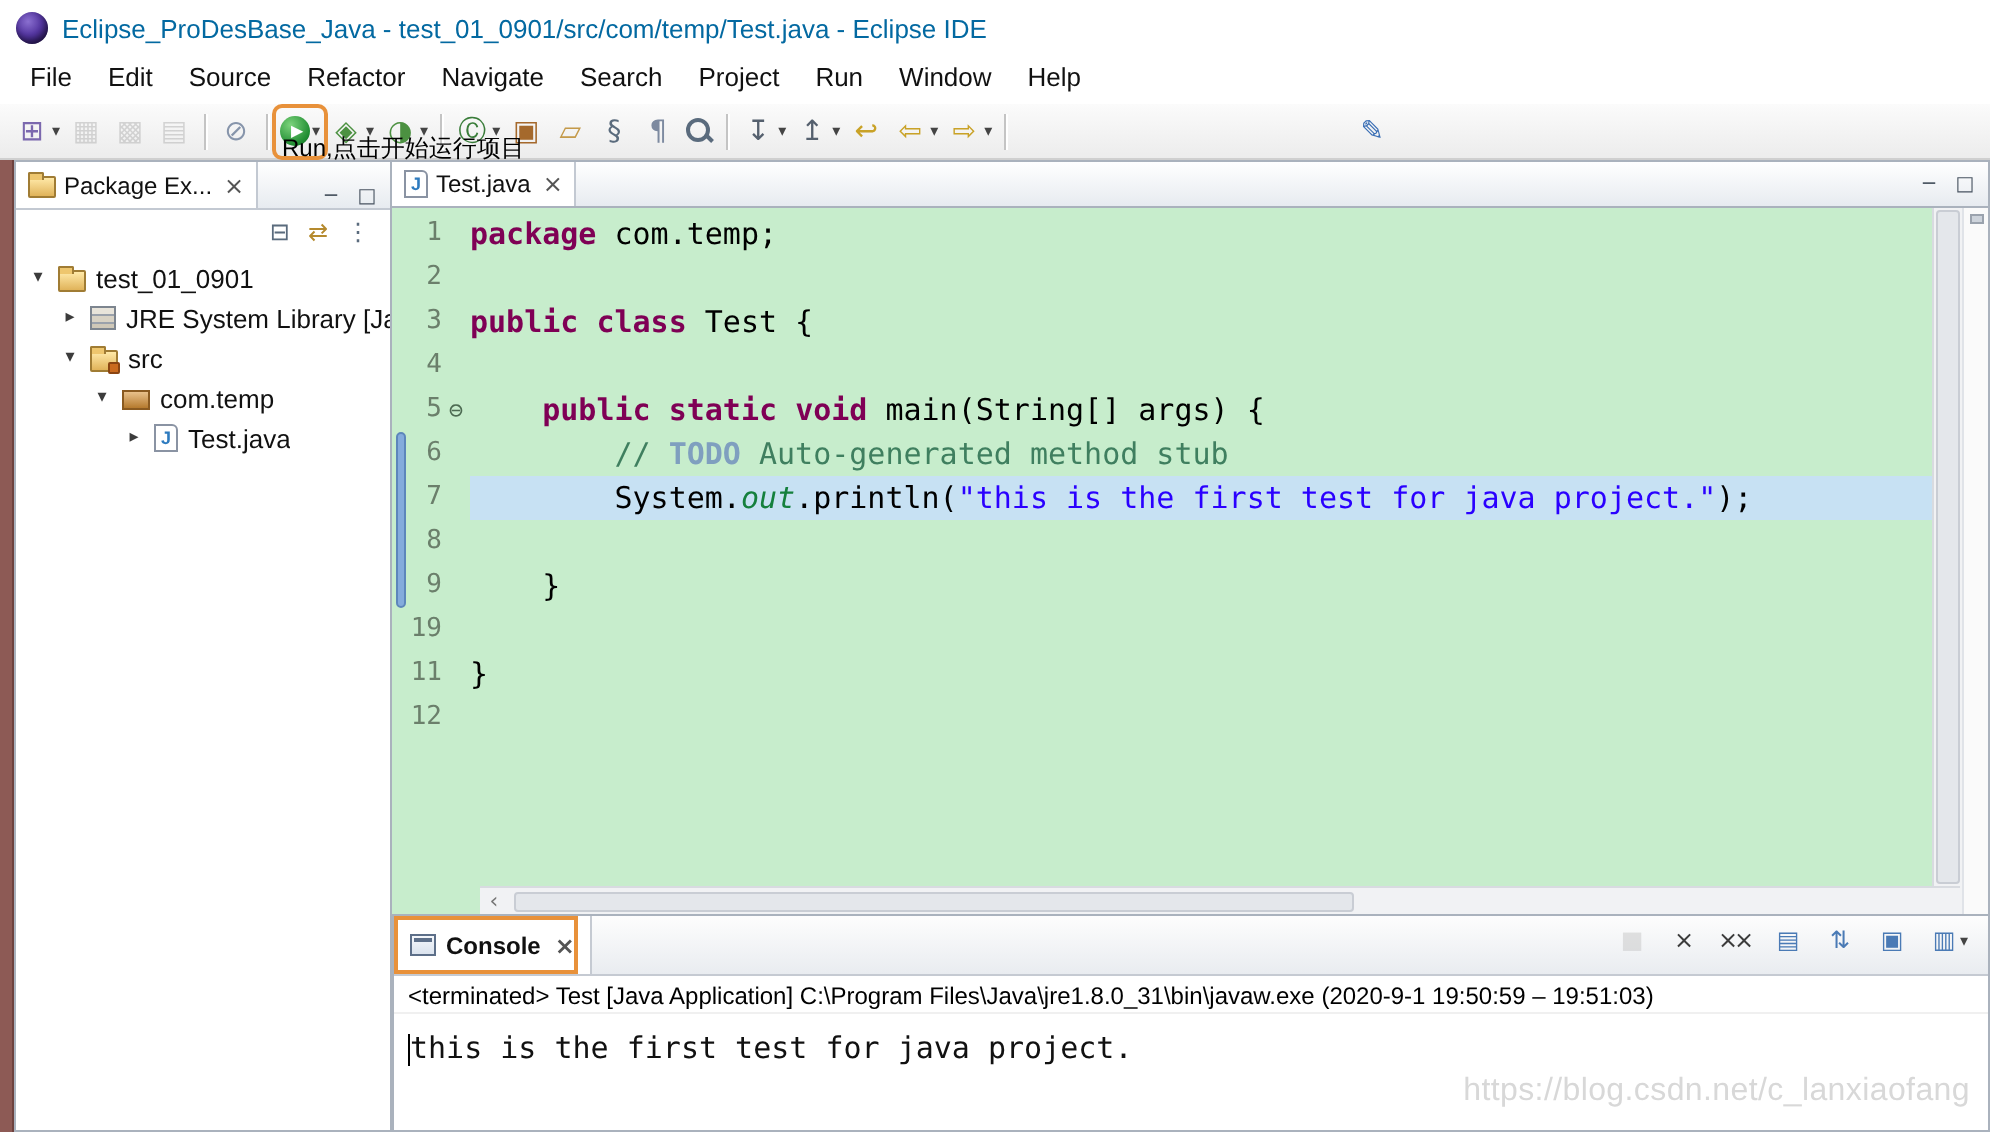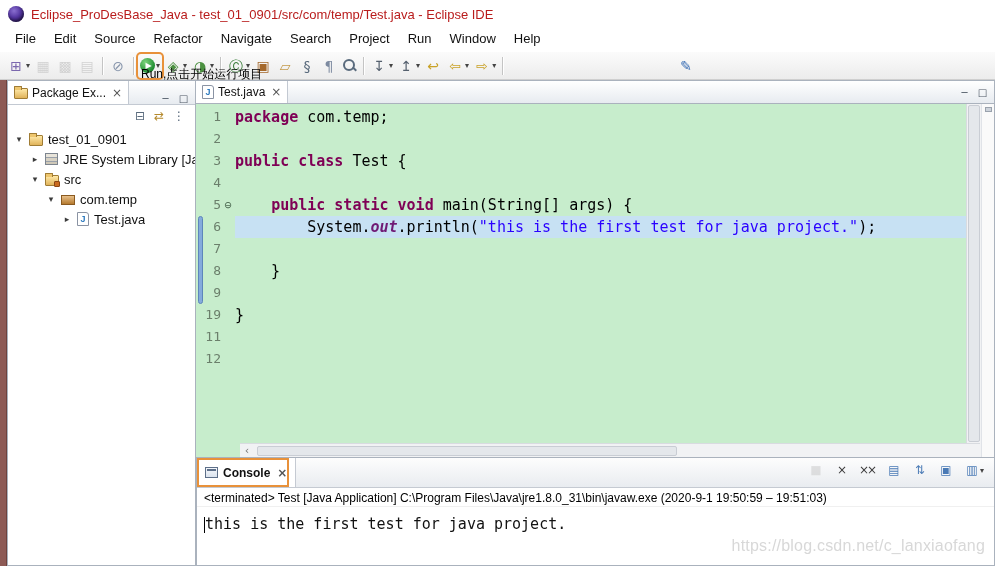--- a/index.html
+++ b/index.html
@@ -6,21 +6,21 @@
   html,body{width:995px;height:566px}
   body{position:relative;overflow:hidden;background:#fff;color:#111;
        font-family:"Liberation Sans","DejaVu Sans",sans-serif;
        --orange:#e8913a;--edbg:#c7edcc;--curline:#c7e1f3}
 
   
   .titlebar{position:absolute;top:0;left:0;width:100%;height:28px;display:flex;align-items:center;gap:7px;padding-left:8px;background:#fff}
   .eclipse-logo{width:16px;height:16px;border-radius:50%;flex:none;
     background:radial-gradient(circle at 38% 30%,#8a6fd0 0%,#5436a0 45%,#241155 100%);
     box-shadow:inset -1px -2px 3px rgba(0,0,0,.45)}
-  .title-text{font-size:13px;color:#b91c1c;white-space:nowrap}
+  .title-text{font-size:13px;color:#0369a1;white-space:nowrap}
 
   .menubar{position:absolute;top:28px;left:0;width:100%;height:24px;display:flex;align-items:flex-start;padding-left:6px;background:#fff}
   .menu-item{padding:3px 9px;font-size:13px;white-space:nowrap;cursor:default}
 
   .toolbar{position:absolute;top:52px;left:0;width:100%;height:28px;display:flex;align-items:center;padding-left:5px;
     background:linear-gradient(#fbfbfb,#ececec);border-bottom:1px solid #cfcfcf}
   .tgroup{display:flex;align-items:center}
   .tsep{width:1px;height:18px;background:#c4c4c4;margin:0 4px;box-shadow:1px 0 0 #fff;flex:none}
   .tbtn{display:flex;align-items:center;height:24px;padding:0 2px;border-radius:3px;position:relative}
   .tbtn.annotated{box-shadow:0 0 0 2px var(--orange)}
@@ -66,21 +66,21 @@
   .ln{height:22px;display:flex;font:13px/22px "DejaVu Sans Mono",monospace;color:#6b7f6b}
   .ln .num{flex:1;text-align:right}
   .fold-col-spacer{width:14px;flex:none;font-size:12px;color:#4d6b52;text-align:center}
   .code-col{flex:1;padding-top:2px;overflow:hidden}
   .code-line{height:22px;font:15px/22px "DejaVu Sans Mono",monospace;white-space:pre;color:#000}
   .code-line.current{background:var(--curline)}
   .tok-kw{color:#7f0055;font-weight:bold}
   .tok-str{color:#2a00ff}
   .tok-com{color:#3f7f5f}
   .tok-task{color:#7f9fbf;font-weight:bold}
-  .tok-field{color:#701a75;font-weight:bold;font-style:italic}
+  .tok-field{color:#15803d;font-weight:normal;font-style:italic}
   .tok-def{color:#000}
   .vscroll{width:15px;flex:none;background:#f1f2f4;border-left:1px solid #d8dbe0;padding:1px}
   .vthumb{height:96%;background:#e4e7eb;border:1px solid #c9cdd4;border-radius:2px}
   .overview{width:13px;flex:none;background:#fafafa;border-left:1px solid #e0e3e8;position:relative}
   .ov-mark{position:absolute;top:3px;left:3px;width:7px;height:5px;background:#cdd3db;border:1px solid #9aa2ad}
   .hscroll{position:absolute;top:443px;left:240px;width:740px;height:14px;background:#f1f2f4;border-top:1px solid #d8dbe0;display:flex;align-items:center;gap:3px}
   .hs-arrow{width:14px;text-align:center;font-size:11px;color:#777;font-family:"DejaVu Sans",sans-serif}
   .hs-thumb{height:10px;width:420px;background:#e4e7eb;border:1px solid #c9cdd4;border-radius:2px}
 
   
@@ -323,20 +323,21 @@
         <span class="num">12</span>
         <span class="fold-col-spacer"></span>
       </div>
     </div>
   <div class="code-col">
       <div class="code-line"><span class="tok-kw">package</span><span class="tok-def"> com.temp;</span></div>
       <div class="code-line"></div>
       <div class="code-line"><span class="tok-kw">public</span><span class="tok-def"> </span><span class="tok-kw">class</span><span class="tok-def"> Test {</span></div>
       <div class="code-line"></div>
       <div class="code-line"><span class="tok-def">    </span><span class="tok-kw">public</span><span class="tok-def"> </span><span class="tok-kw">static</span><span class="tok-def"> </span><span class="tok-kw">void</span><span class="tok-def"> main(String[] args) {</span></div>
+      <div class="code-line"><span class="tok-def">        </span><span class="tok-com">// </span><span class="tok-task">TODO</span><span class="tok-com"> Auto-generated method stub</span></div>
       <div class="code-line current"><span class="tok-def">        System.</span><span class="tok-field">out</span><span class="tok-def">.println(</span><span class="tok-str">"this is the first test for java project."</span><span class="tok-def">);</span></div>
       <div class="code-line"></div>
       <div class="code-line"><span class="tok-def">    }</span></div>
       <div class="code-line"></div>
       <div class="code-line"><span class="tok-def">}</span></div>
       <div class="code-line"></div>
     </div>
   <div class="vscroll">
       <div class="vthumb"></div>
     </div>

